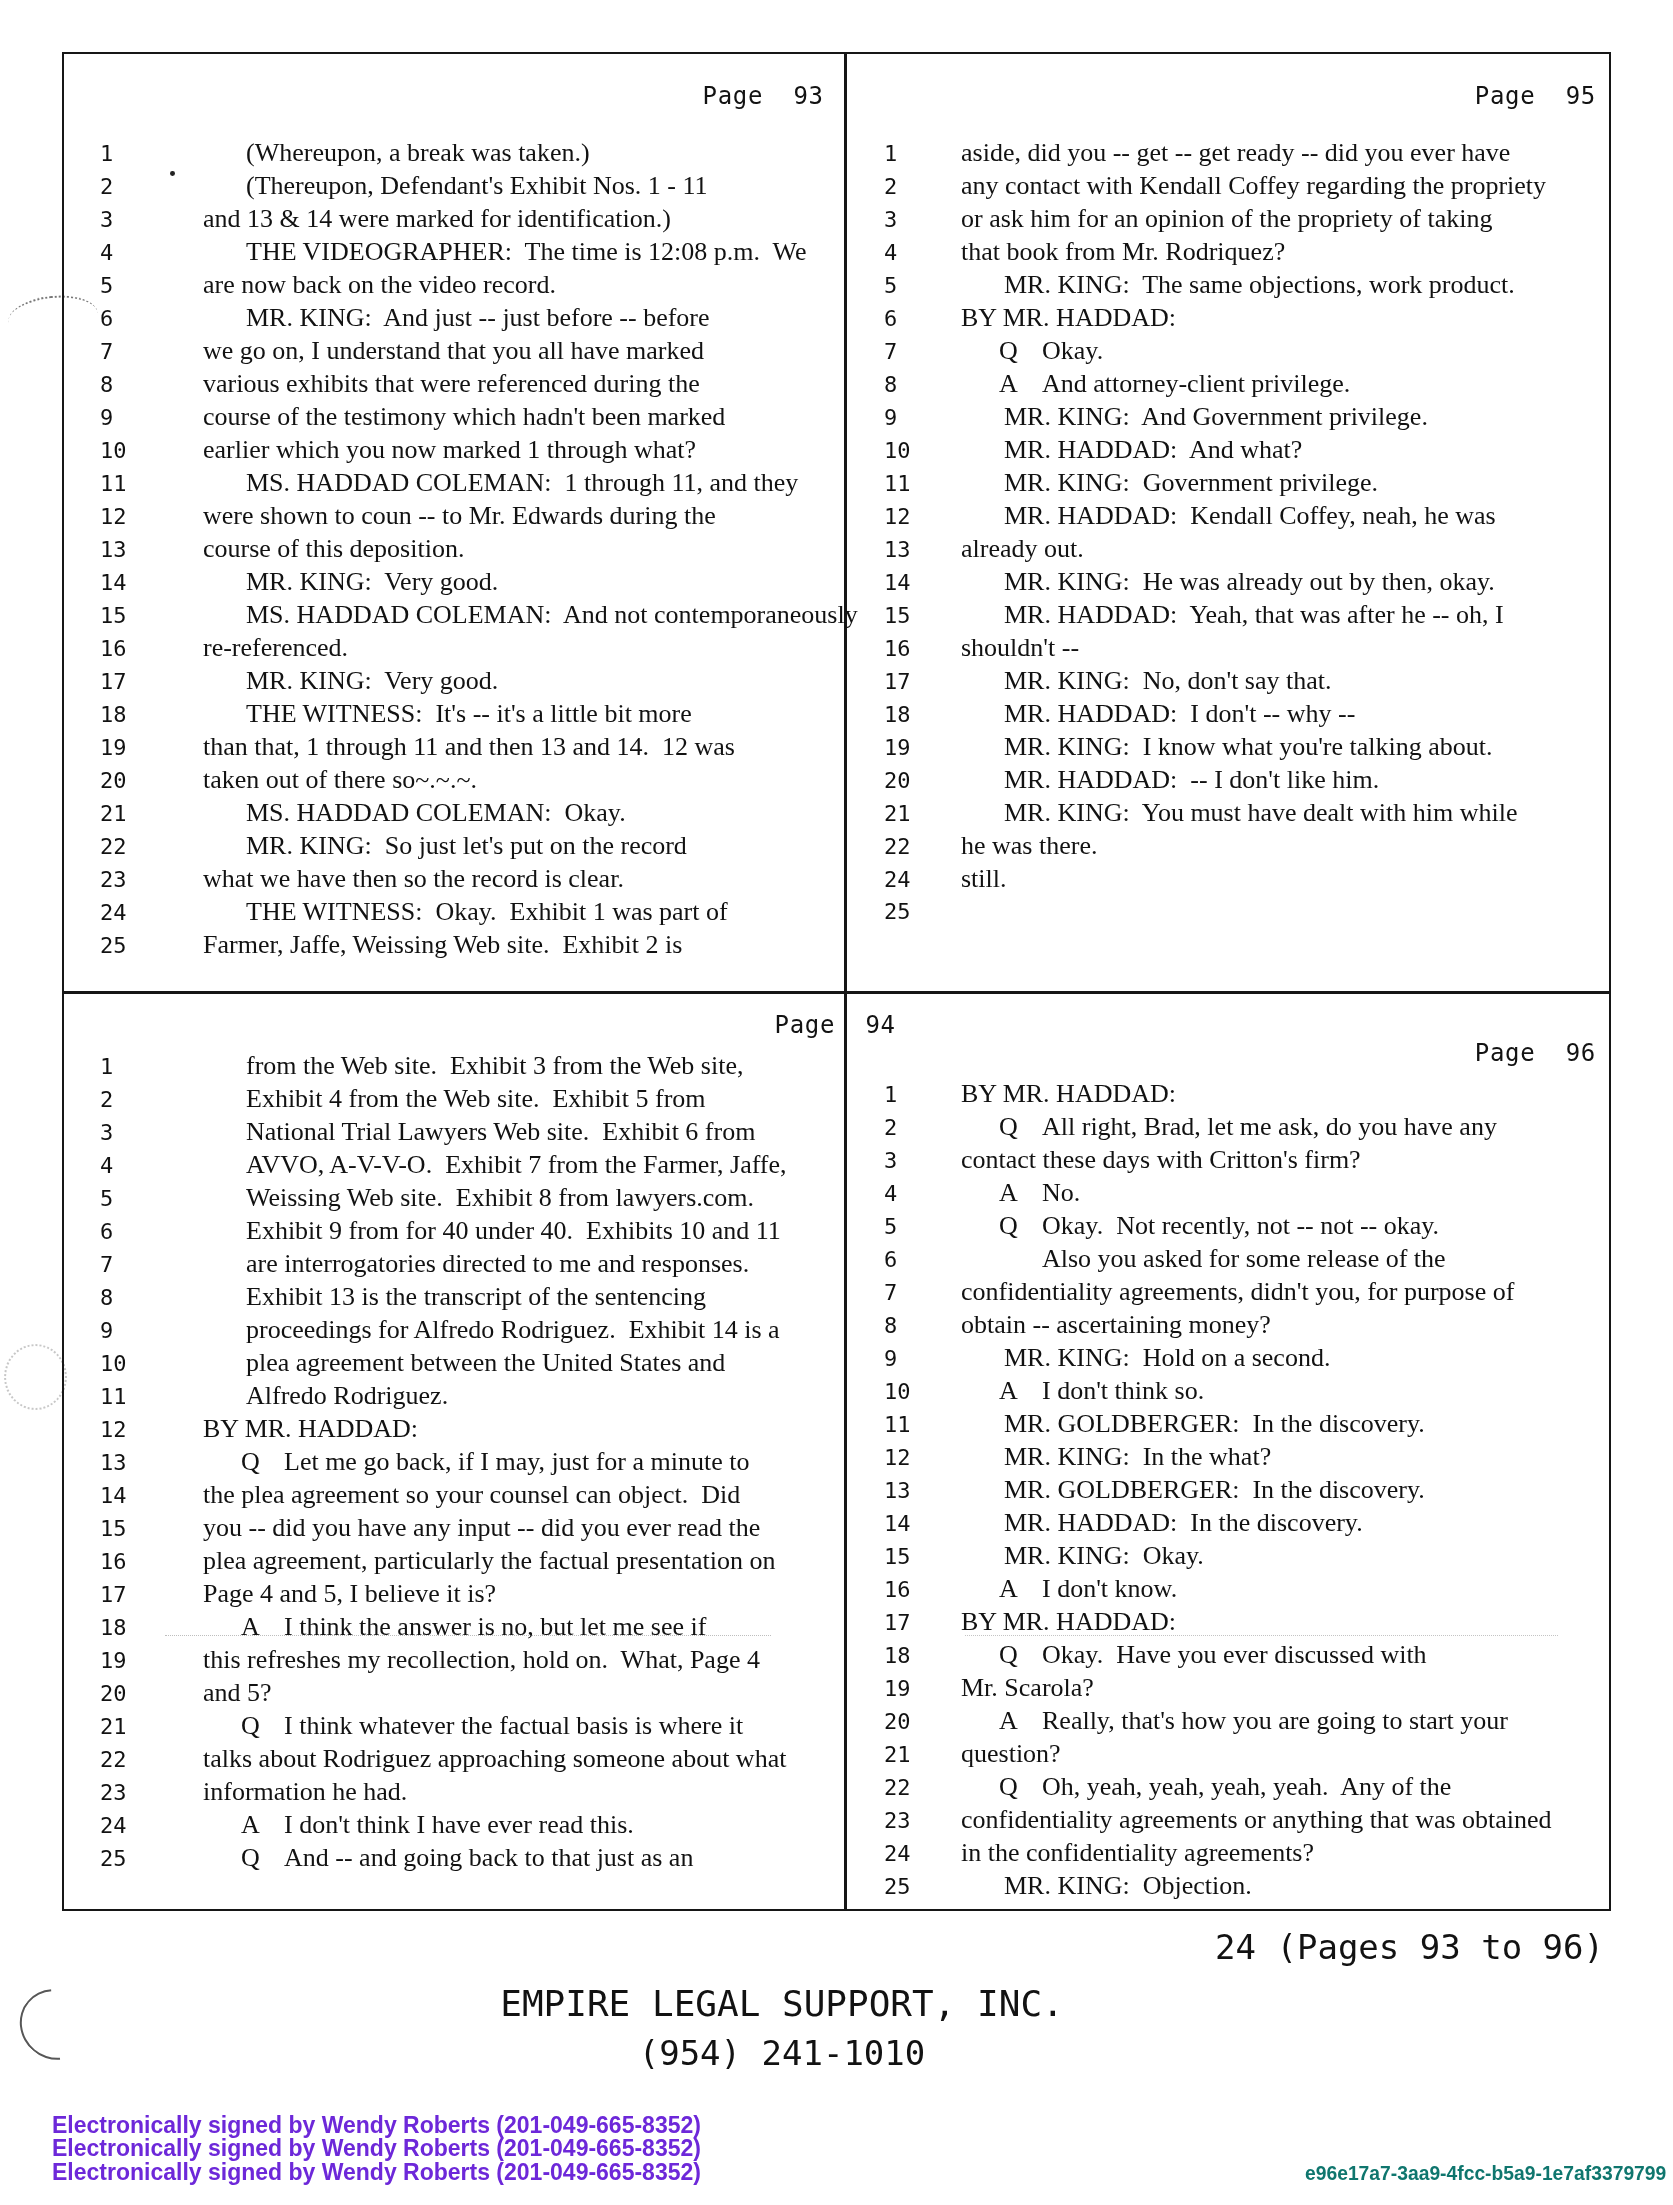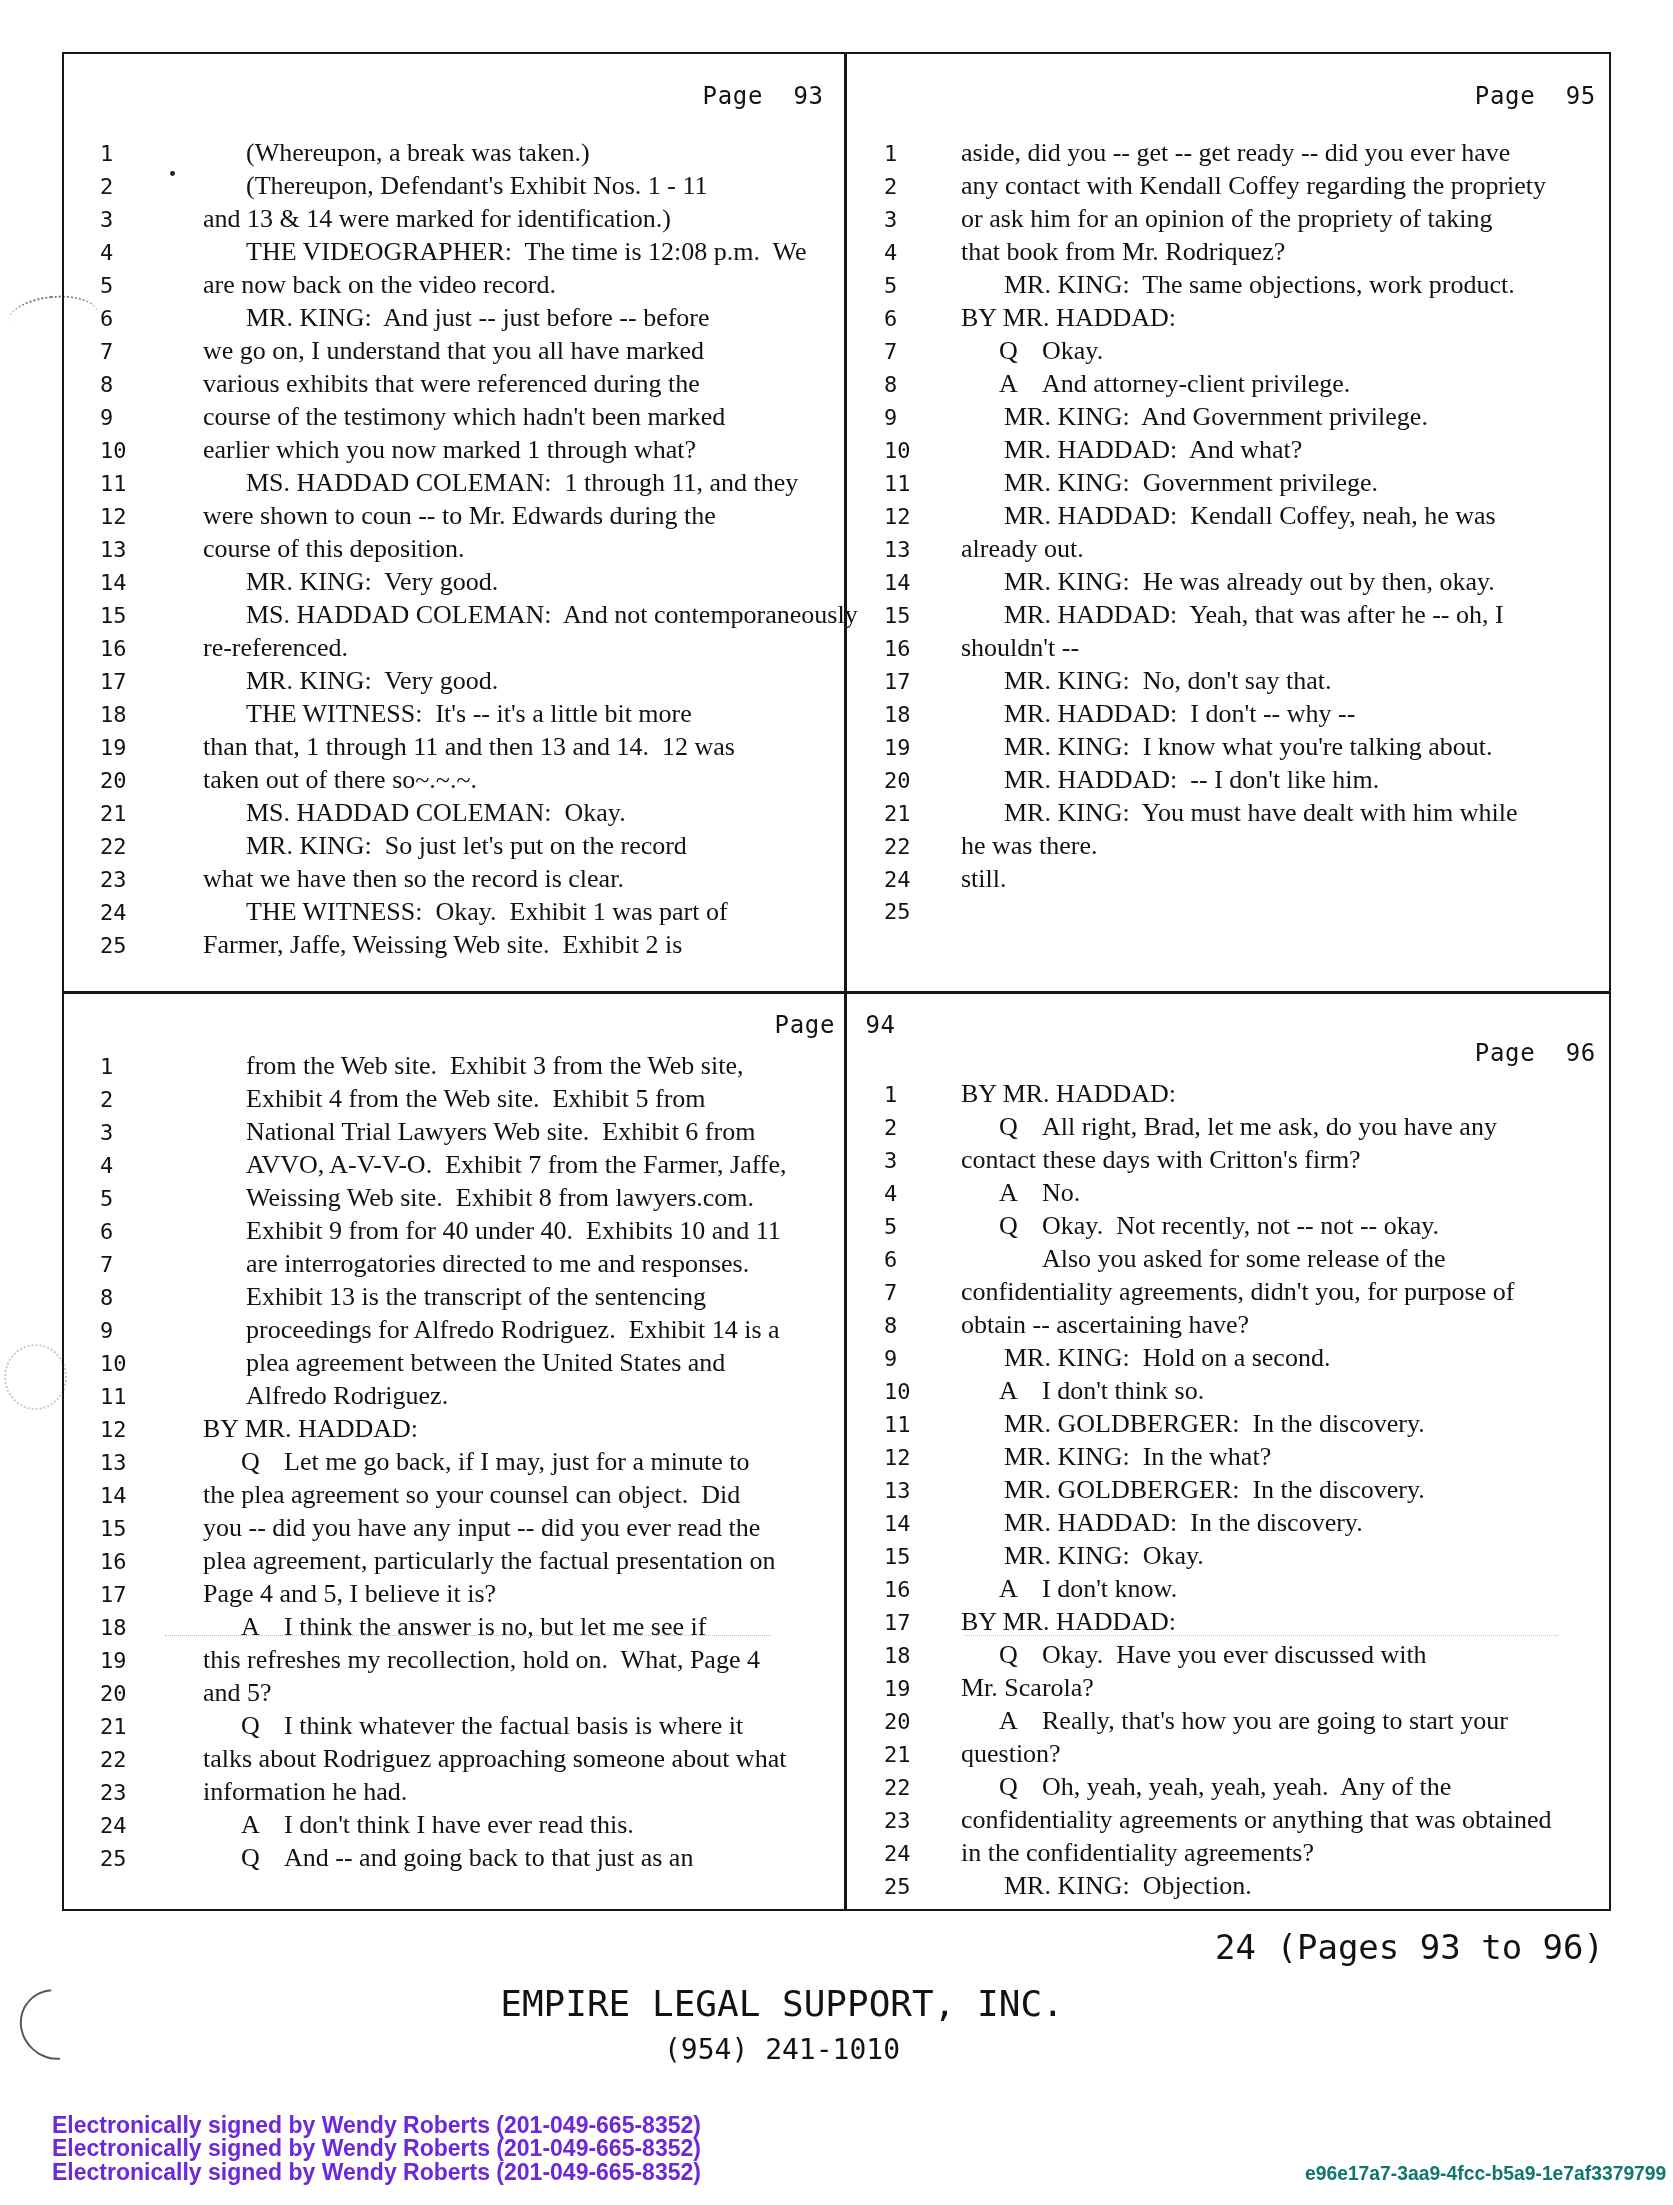--- a/index.html
+++ b/index.html
@@ -58,21 +58,21 @@
   .footer-pageinfo{
     position:absolute;right:70px;top:1927px;
     font-family:"DejaVu Sans Mono", monospace;font-size:34px;white-space:pre;text-align:center;
   }
   .footer-company{
     position:absolute;left:0;right:110px;top:1983px;text-align:center;
     font-family:"DejaVu Sans Mono", monospace;font-size:36px;white-space:pre;
   }
   .footer-phone{
     position:absolute;left:0;right:110px;top:2033px;text-align:center;
-    font-family:"DejaVu Sans Mono", monospace;font-size:28px;white-space:pre;
+    font-family:"DejaVu Sans Mono", monospace;font-size:34px;white-space:pre;
   }
   .signatures{
     position:absolute;left:52px;top:2114px;
     font-family:"Liberation Sans", sans-serif;font-weight:bold;
     font-size:23px;line-height:23.4px;color:#6d28d9;
   }
   .doc-id{
     position:absolute;left:1305px;top:2163px;white-space:nowrap;
     font-family:"Liberation Sans", sans-serif;font-weight:bold;
     font-size:19.3px;color:#0f766e;
@@ -210,21 +210,21 @@
   <div class="quad q3">
     <div class="qheader">Page  96</div>
     <div class="qlines">
         <div class="row i-f"><span class="num">1</span><span class="txt">BY MR. HADDAD:</span></div>
         <div class="row i-q"><span class="num">2</span><span class="txt"><span class="qaletter">Q</span><span>All right, Brad, let me ask, do you have any</span></span></div>
         <div class="row i-f"><span class="num">3</span><span class="txt">contact these days with Critton's firm?</span></div>
         <div class="row i-a"><span class="num">4</span><span class="txt"><span class="qaletter">A</span><span>No.</span></span></div>
         <div class="row i-q"><span class="num">5</span><span class="txt"><span class="qaletter">Q</span><span>Okay.  Not recently, not -- not -- okay.</span></span></div>
         <div class="row i-p"><span class="num">6</span><span class="txt">Also you asked for some release of the</span></div>
         <div class="row i-f"><span class="num">7</span><span class="txt">confidentiality agreements, didn't you, for purpose of</span></div>
-        <div class="row i-f"><span class="num">8</span><span class="txt">obtain -- ascertaining have?</span></div>
+        <div class="row i-f"><span class="num">8</span><span class="txt">obtain -- ascertaining money?</span></div>
         <div class="row i-t"><span class="num">9</span><span class="txt">MR. KING:  Hold on a second.</span></div>
         <div class="row i-a"><span class="num">10</span><span class="txt"><span class="qaletter">A</span><span>I don't think so.</span></span></div>
         <div class="row i-t"><span class="num">11</span><span class="txt">MR. GOLDBERGER:  In the discovery.</span></div>
         <div class="row i-t"><span class="num">12</span><span class="txt">MR. KING:  In the what?</span></div>
         <div class="row i-t"><span class="num">13</span><span class="txt">MR. GOLDBERGER:  In the discovery.</span></div>
         <div class="row i-t"><span class="num">14</span><span class="txt">MR. HADDAD:  In the discovery.</span></div>
         <div class="row i-t"><span class="num">15</span><span class="txt">MR. KING:  Okay.</span></div>
         <div class="row i-a"><span class="num">16</span><span class="txt"><span class="qaletter">A</span><span>I don't know.</span></span></div>
         <div class="row i-f"><span class="num">17</span><span class="txt">BY MR. HADDAD:</span></div>
         <div class="row i-q"><span class="num">18</span><span class="txt"><span class="qaletter">Q</span><span>Okay.  Have you ever discussed with</span></span></div>

